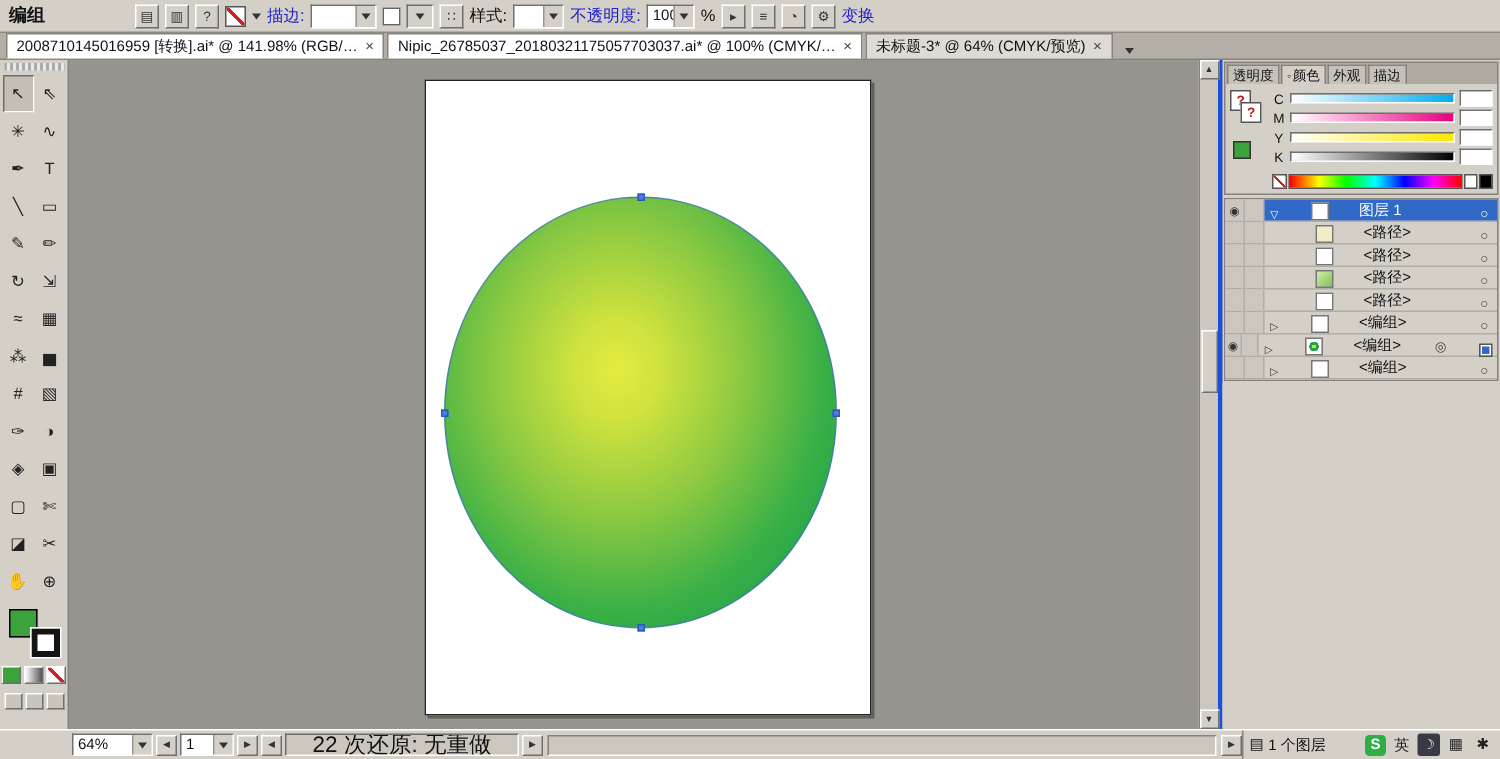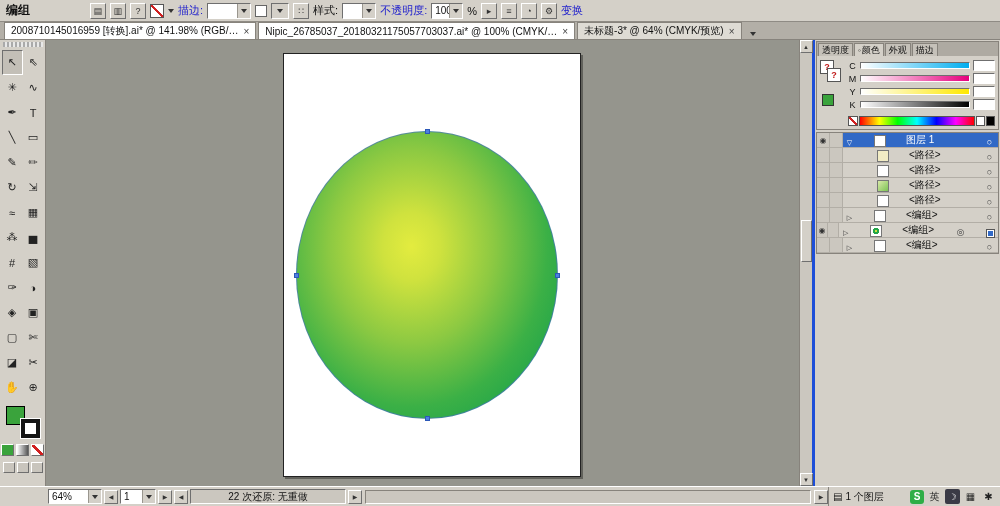--- a/index.html
+++ b/index.html
@@ -105,21 +105,21 @@
   .lr-chip{width:7px;height:7px;background:#3169c6;border:1px solid #fff;outline:1px solid #555;margin-right:2px;}
   .lr-indent{width:12px;}
   .dock-filler{flex:1;background:#d4d0c8;}
 
   
   .status-bar{position:absolute;left:0;top:486px;width:1000px;height:20px;background:#d4d0c8;border-top:1px solid #fff;display:flex;align-items:center;}
   .sb-left{flex:1;display:flex;align-items:center;gap:2px;padding-left:48px;}
   .sb-btn{width:14px;height:14px;background:#d4d0c8;border:1px solid;border-color:#fff #6f6f6f #6f6f6f #fff;font-size:6px;display:flex;align-items:center;justify-content:center;color:#333;}
   .zoom-combo{width:54px;height:15px;}
   .page-combo{width:36px;height:15px;}
-  .undo-box{width:156px;height:15px;background:#cbc7bf;border:1px solid;border-color:#6f6f6f #fff #fff #6f6f6f;display:flex;align-items:center;justify-content:center;font-size:10px;white-space:nowrap;overflow:hidden;}
+  .undo-box{width:156px;height:15px;background:#cbc7bf;border:1px solid;border-color:#6f6f6f #fff #fff #6f6f6f;display:flex;align-items:center;justify-content:center;font-size:15px;white-space:nowrap;overflow:hidden;}
   .htrack{flex:1;height:14px;background:#cbc7bf;border:1px solid;border-color:#87837c #fff #fff #87837c;margin:0 1px;}
   .sb-right{width:172px;height:100%;border-left:1px solid #87837c;display:flex;align-items:center;gap:4px;padding:0 4px;}
   .layer-count{display:flex;align-items:center;gap:3px;font-size:10px;white-space:nowrap;}
   .tray{margin-left:auto;display:flex;align-items:center;gap:3px;}
   .ime-logo{width:14px;height:14px;background:#2fae47;color:#fff;border-radius:3px;font-size:10px;font-weight:bold;display:flex;align-items:center;justify-content:center;}
   .tray-ico{width:15px;height:15px;display:flex;align-items:center;justify-content:center;font-size:10px;color:#222;}
   .tray-ico.dark{background:#3a3a46;color:#fff;border-radius:2px;font-size:9px;}
 </style>
 </head>
 <body>

